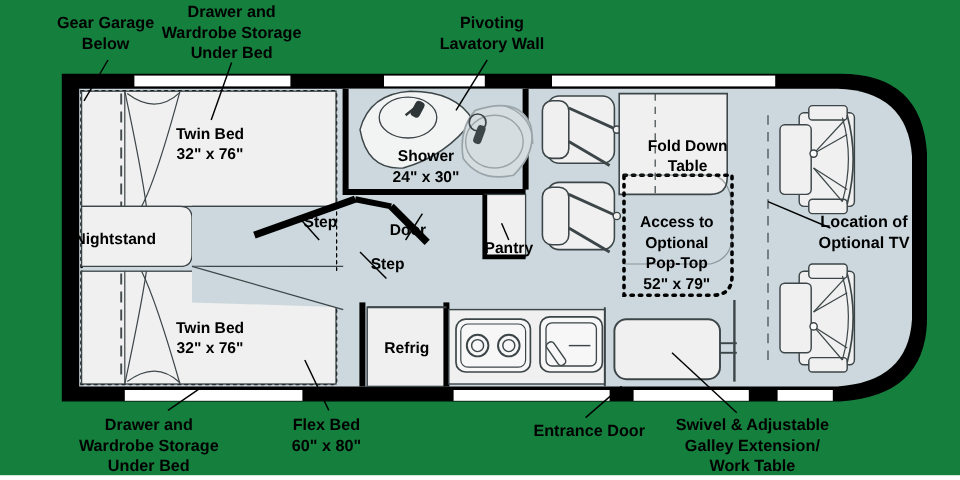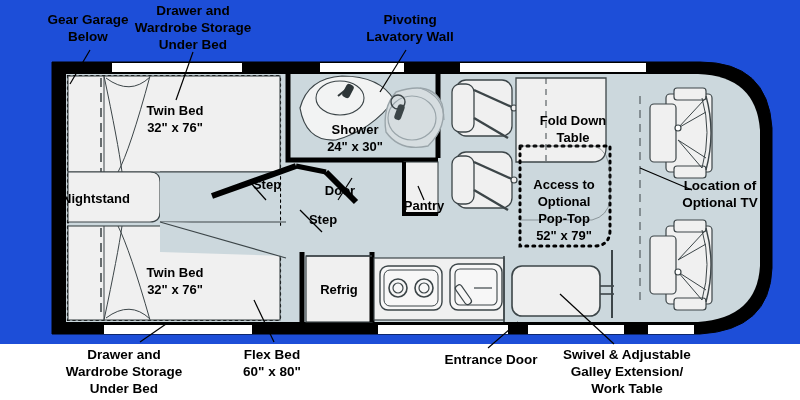--- a/index.html
+++ b/index.html
@@ -1,19 +1,19 @@
 <!DOCTYPE html>
 <html><head>
 <meta charset="utf-8">
 <style>
   html,body{margin:0;padding:0;background:#ffffff;}
   body{width:800px;height:400px;overflow:hidden;
        font-family:"Liberation Sans", sans-serif;
        -webkit-font-smoothing:antialiased;}
-  #root{position:relative;width:800px;height:344px;background:#1d4ed8;}
+  #root{position:relative;width:800px;height:396px;background:#15803d;}
   svg{display:block;}
   .lbl{
     font-family:"Liberation Sans", sans-serif;
     font-weight:bold;
     fill:#000000;
     text-anchor:middle;
     dominant-baseline:middle;
   }
   .lbl-callout{font-size:13.5px;}
   .lbl-inner{font-size:13px;}

